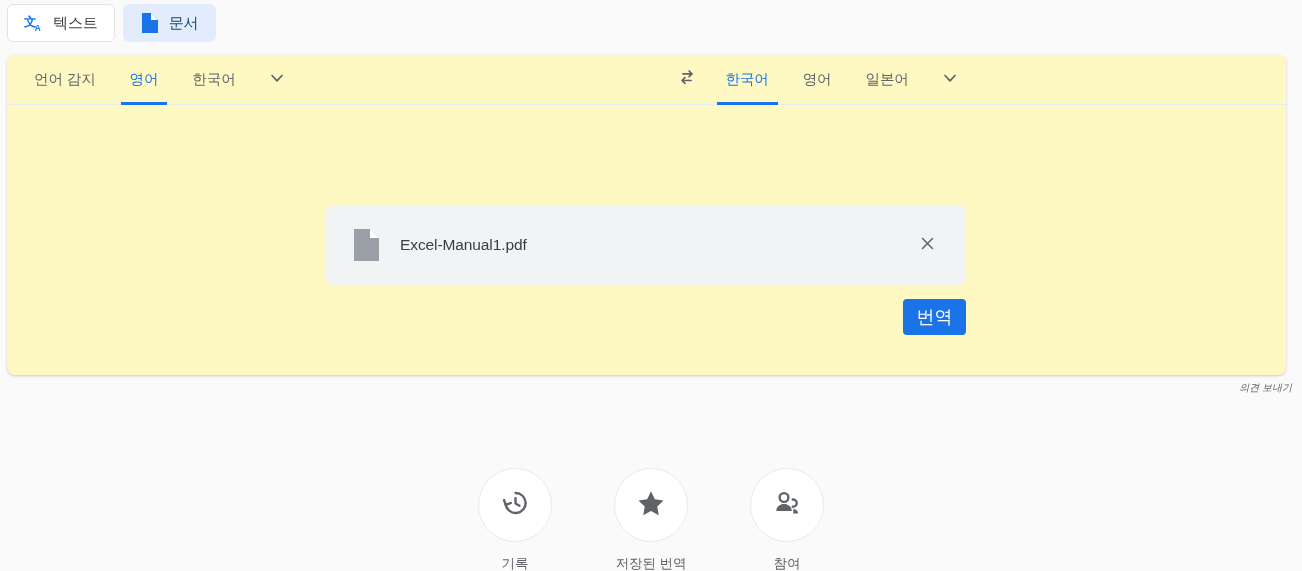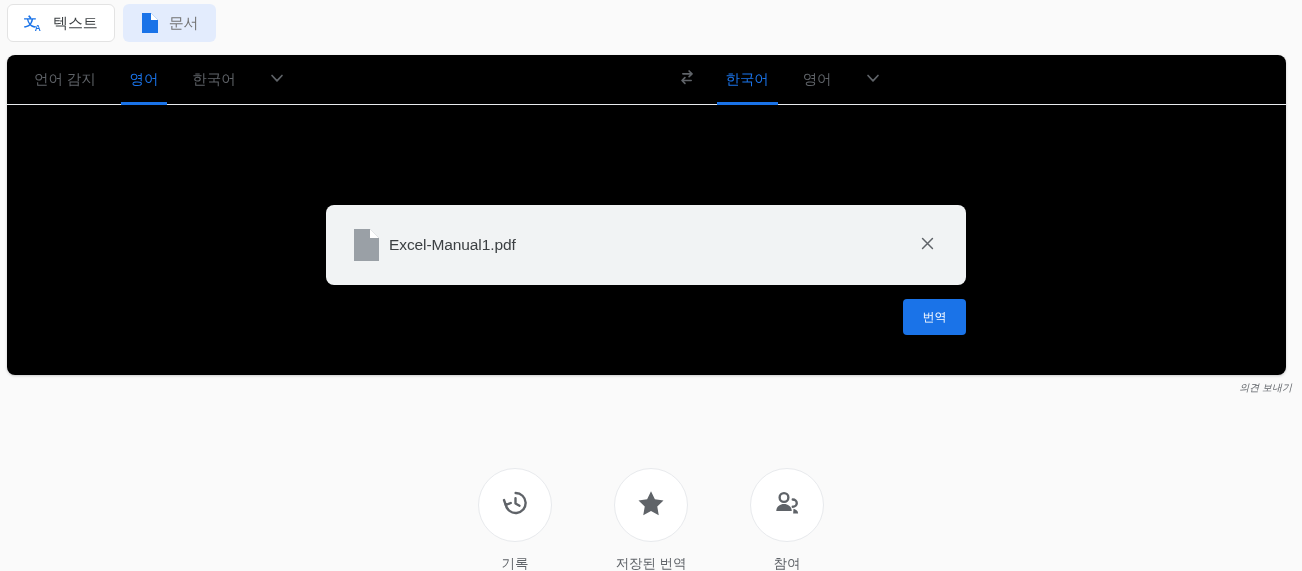--- a/index.html
+++ b/index.html
@@ -39,39 +39,39 @@
     user-select: none;
   }
   .mode-btn.inactive {
     background: #ffffff;
     border: 1px solid #e3e3e3;
     color: #3c4043;
   }
   .mode-btn.active {
     background: #e3ecfd;
     border: 1px solid transparent;
-    color: #737373;
+    color: #0c4a6e;
   }
   .mode-icon {
     display: flex;
     align-items: center;
     justify-content: center;
     width: 20px;
     height: 20px;
     flex: none;
   }
 
   
   .card {
     position: absolute;
     left: 7px;
     top: 55px;
     width: 1279px;
     height: 320px;
-    background: #000000;
+    background: #fef9c3;
     border-radius: 8px;
     box-shadow: 0 1px 3px rgba(60,64,67,0.16), 0 1px 2px rgba(60,64,67,0.10);
     box-sizing: border-box;
     overflow: hidden;
   }
   .lang-bar {
     height: 50px;
     display: flex;
     align-items: stretch;
     border-bottom: 1px solid #e8eaed;
@@ -138,21 +138,21 @@
     height: 80px;
     background: #f1f3f4;
     border-radius: 8px;
     box-sizing: border-box;
     display: flex;
     align-items: center;
     padding: 0 22px 0 27px;
   }
   .file-icon { flex: none; width: 26px; height: 32px; }
   .file-meta {
-    margin-left: 10px;
+    margin-left: 21px;
     display: flex;
     flex-direction: column;
     gap: 7px;
     flex: 1;
     min-width: 0;
   }
   .file-name {
     font-size: 15.5px;
     color: #3c4043;
     letter-spacing: -0.1px;
@@ -175,21 +175,21 @@
   .translate-btn {
     position: absolute;
     left: 896px;
     top: 194px;
     width: 63px;
     height: 36px;
     background: #1a73e8;
     color: #ffffff;
     border: none;
     border-radius: 4px;
-    font-size: 12px;
+    font-size: 18px;
     font-family: "Liberation Sans", sans-serif;
     letter-spacing: -0.1px;
     cursor: pointer;
     display: flex;
     align-items: center;
     justify-content: center;
   }
 
   
   .feedback {
@@ -295,20 +295,23 @@
             <path d="M7 7 H18 M14.5 3.6 L18 7 L14.5 10.4" fill="none" stroke="#5f6368" stroke-width="2" stroke-linecap="round" stroke-linejoin="round"></path>
             <path d="M17 15 H6 M9.5 11.6 L6 15 L9.5 18.4" fill="none" stroke="#5f6368" stroke-width="2" stroke-linecap="round" stroke-linejoin="round"></path>
           </svg>
         </span>
       </div>
       <div class="lang-tab active">
         <span>한국어</span>
       </div>
       <div class="lang-tab">
         <span>영어</span>
+      </div>
+      <div class="lang-tab">
+        <span>일본어</span>
       </div>
       <div class="chev-btn">
         <span>
           <svg width="20" height="20" viewBox="0 0 24 24">
             <path d="M6 9 L12 15.5 L18 9" fill="none" stroke="#5f6368" stroke-width="2" stroke-linecap="round" stroke-linejoin="round"></path>
           </svg>
         </span>
       </div>
     </div>
 

